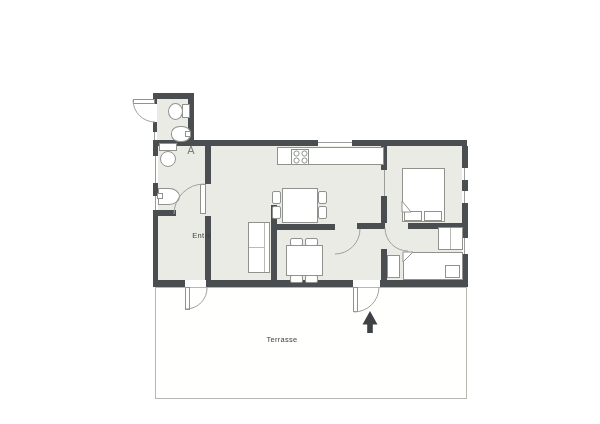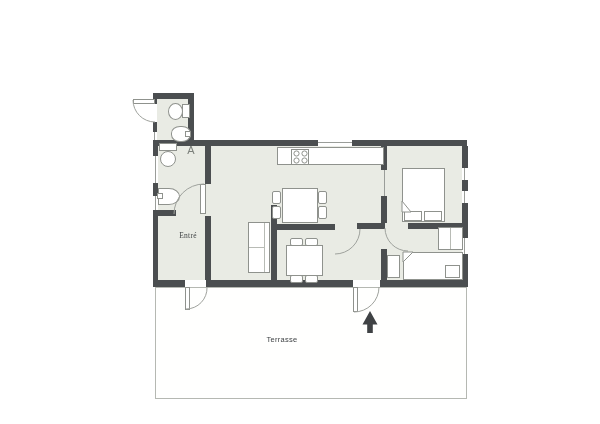--- a/index.html
+++ b/index.html
@@ -114,21 +114,21 @@
   <div class="abs f round" style="left:168px;top:103px;width:15px;height:17px;"></div>
   <div class="abs f" style="left:171px;top:126px;width:20px;height:16px;border-radius:45%;"></div>
   <div class="abs f" style="left:185px;top:131px;width:6px;height:6px;"></div>
 
   <div class="abs f" style="left:159px;top:143px;width:18px;height:8px;"></div>
   <div class="abs f round" style="left:160px;top:151px;width:16px;height:16px;"></div>
   <div class="abs sym" style="left:184px;top:144px;width:14px;height:14px;">A</div>
   <div class="abs f" style="left:158px;top:188px;width:22px;height:17px;border-radius:0 50% 50% 0;"></div>
   <div class="abs f" style="left:157px;top:193px;width:6px;height:6px;"></div>
 
-  <div class="abs lbl" style="left:168px;top:231px;width:40px;height:9px;font-family:Liberation Serif, serif;">Entré</div>
+  <div class="abs lbl" style="left:182px;top:231px;width:40px;height:9px;">Entré</div>
 
   <div class="abs f" style="left:133px;top:99px;width:22px;height:5px;"></div>
   <div class="abs f" style="left:200px;top:184px;width:6px;height:30px;"></div>
   <div class="abs f" style="left:185px;top:287px;width:5px;height:23px;"></div>
   <div class="abs f" style="left:353px;top:287px;width:5px;height:25px;"></div>
 
   <svg width="600" height="424" viewBox="0 0 600 424">
     <g fill="none" stroke="#9fa29d" stroke-width="1">
       <path d="M133,100 A22,22 0 0 0 155,122"></path>
       <path d="M174,214 A30,30 0 0 1 204,184"></path>

